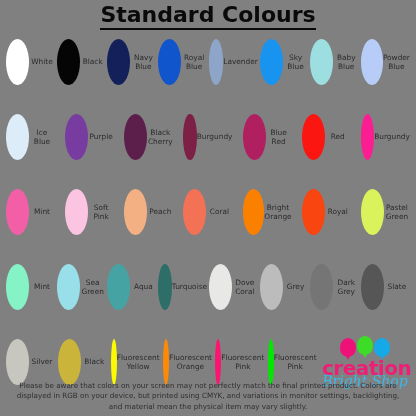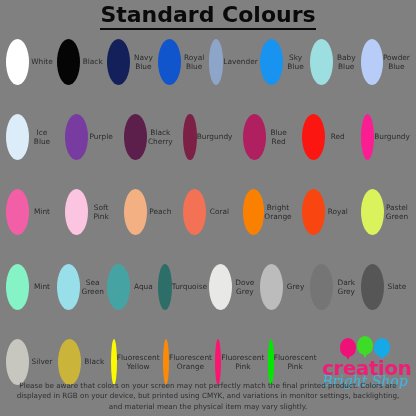--- a/index.html
+++ b/index.html
@@ -281,21 +281,21 @@
       <div class="cell">
         <div class="swatch" style="background: rgb(70, 163, 163);"></div>
         <div class="swatch-label">Aqua</div>
       </div>
       <div class="cell">
         <div class="swatch" style="background: rgb(45, 110, 104);"></div>
         <div class="swatch-label">Turquoise</div>
       </div>
       <div class="cell">
         <div class="swatch" style="background: rgb(232, 232, 230);"></div>
-        <div class="swatch-label">Dove Grey</div>
+        <div class="swatch-label">Dove Coral</div>
       </div>
       <div class="cell">
         <div class="swatch" style="background: rgb(188, 188, 188);"></div>
         <div class="swatch-label">Grey</div>
       </div>
       <div class="cell">
         <div class="swatch" style="background: rgb(117, 117, 117);"></div>
         <div class="swatch-label">Dark Grey</div>
       </div>
       <div class="cell">

